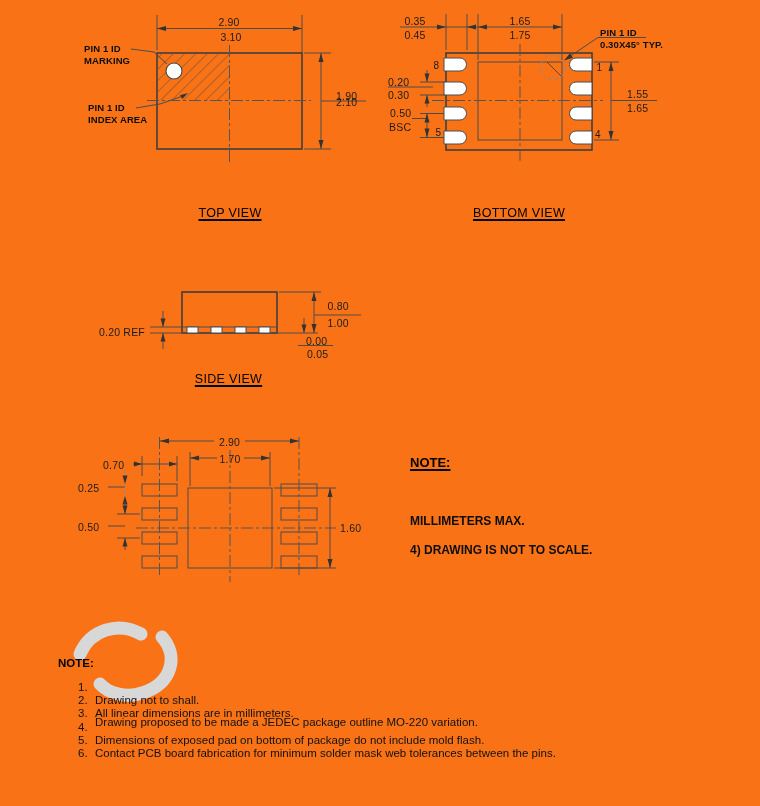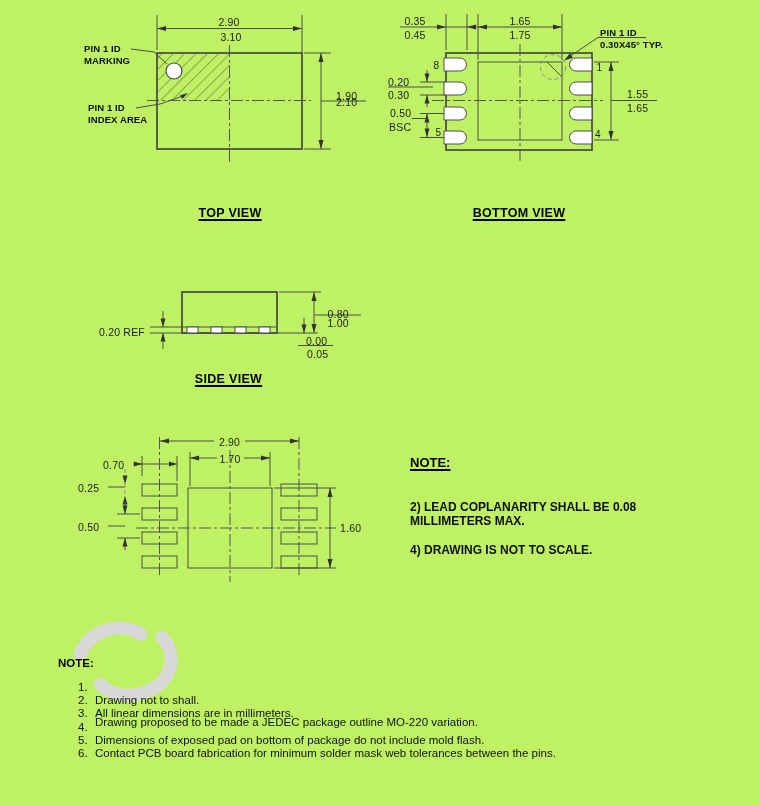--- a/index.html
+++ b/index.html
@@ -1,26 +1,26 @@
 <!DOCTYPE html>
 <html><head>
 <meta charset="utf-8">
 <style>
   * { margin:0; padding:0; box-sizing:border-box; }
   html,body { background:#ffffff; }
   .page {
-    position:relative; width:760px; height:806px; background:#bef264;
+    position:relative; width:760px; height:806px; background:#f97316;
     font-family:"Liberation Sans", sans-serif; color:#111; overflow:hidden;
   }
   .abs { position:absolute; white-space:nowrap; }
   .dim { font-size:10.5px; color:#1c1c1c; letter-spacing:.2px; }
   .ctr { transform:translateX(-50%); }
   .lbl { font-size:9.5px; font-weight:bold; color:#0d0d0d; letter-spacing:.1px; }
   .pin { font-size:10px; color:#1c1c1c; }
-  .vtitle { font-size:12.5px; font-weight:bold; color:#000; letter-spacing:.3px;
+  .vtitle { font-size:12.5px; font-weight:normal; color:#000; letter-spacing:.3px;
             text-decoration:underline; text-decoration-thickness:1.5px; text-underline-offset:2px; }
   .lptitle { font-size:12px; }
   .noteh { font-size:13px; font-weight:bold; color:#000;
            text-decoration:underline; text-decoration-thickness:1.5px; text-underline-offset:2px; }
   .noteln { font-size:12px; font-weight:bold; color:#0d0d0d; }
   .caption { font-size:13px; color:#111; }
   .bnoteh { font-size:11.5px; font-weight:bold; color:#000; }
   .bnote { font-size:11.5px; color:#111; }
   svg .body { fill:none; stroke:#3f3f3f; stroke-width:1.6; }
   svg .thin { fill:none; stroke:#4c4c4c; stroke-width:1; }
@@ -258,35 +258,34 @@
   <span class="abs dim" style="left:389px;top:120.5px">BSC</span>
   <span class="abs dim" style="left:627px;top:88px">1.55</span>
   <span class="abs dim" style="left:627px;top:102px">1.65</span>
   <span class="abs pin" style="left:433.5px;top:60px">8</span>
   <span class="abs pin" style="left:596.5px;top:61.5px">1</span>
   <span class="abs pin" style="left:435.5px;top:127px">5</span>
   <span class="abs pin" style="left:595px;top:129px">4</span>
   <span class="abs vtitle ctr" style="left:519px;top:205.5px">BOTTOM VIEW</span>
 
   <span class="abs dim" style="left:99px;top:325.5px">0.20 REF</span>
-  <span class="abs dim" style="left:327.5px;top:308px">0.80</span>
+  <span class="abs dim" style="left:327.5px;top:300px">0.80</span>
   <span class="abs dim" style="left:327.5px;top:317px">1.00</span>
   <span class="abs dim" style="left:306px;top:334.5px">0.00</span>
   <span class="abs dim" style="left:307px;top:347.5px">0.05</span>
   <span class="abs vtitle ctr" style="left:228.5px;top:371.5px">SIDE VIEW</span>
 
   <span class="abs dim ctr" style="left:229.5px;top:435.5px">2.90</span>
   <span class="abs dim ctr" style="left:230px;top:452.5px">1.70</span>
   <span class="abs dim" style="left:103px;top:458.5px">0.70</span>
   <span class="abs dim" style="left:78px;top:481.5px">0.25</span>
   <span class="abs dim" style="left:78px;top:520.5px">0.50</span>
   <span class="abs dim" style="left:340px;top:521.5px">1.60</span>
 
   <span class="abs noteh" style="left:410px;top:455px">NOTE:</span>
-  <span class="abs noteln" style="left:410px;top:499.5px">2) LEAD COPLANARITY SHALL BE 0.08</span>
   <span class="abs noteln" style="left:410px;top:514px">MILLIMETERS MAX.</span>
   <span class="abs noteln" style="left:410px;top:543px">4) DRAWING IS NOT TO SCALE.</span>
 
 
   <span class="abs bnoteh" style="left:58px;top:657px">NOTE:</span>
   <span class="abs bnote" style="left:78px;top:681px">1.</span>
   <span class="abs bnote" style="left:95px;top:716px">Drawing proposed to be made a JEDEC package outline MO-220 variation.</span>
   <span class="abs bnote" style="left:78px;top:694.2px">2.</span>
   <span class="abs bnote" style="left:95px;top:694.2px">Drawing not to shall.</span>
   <span class="abs bnote" style="left:78px;top:707.4px">3.</span>

